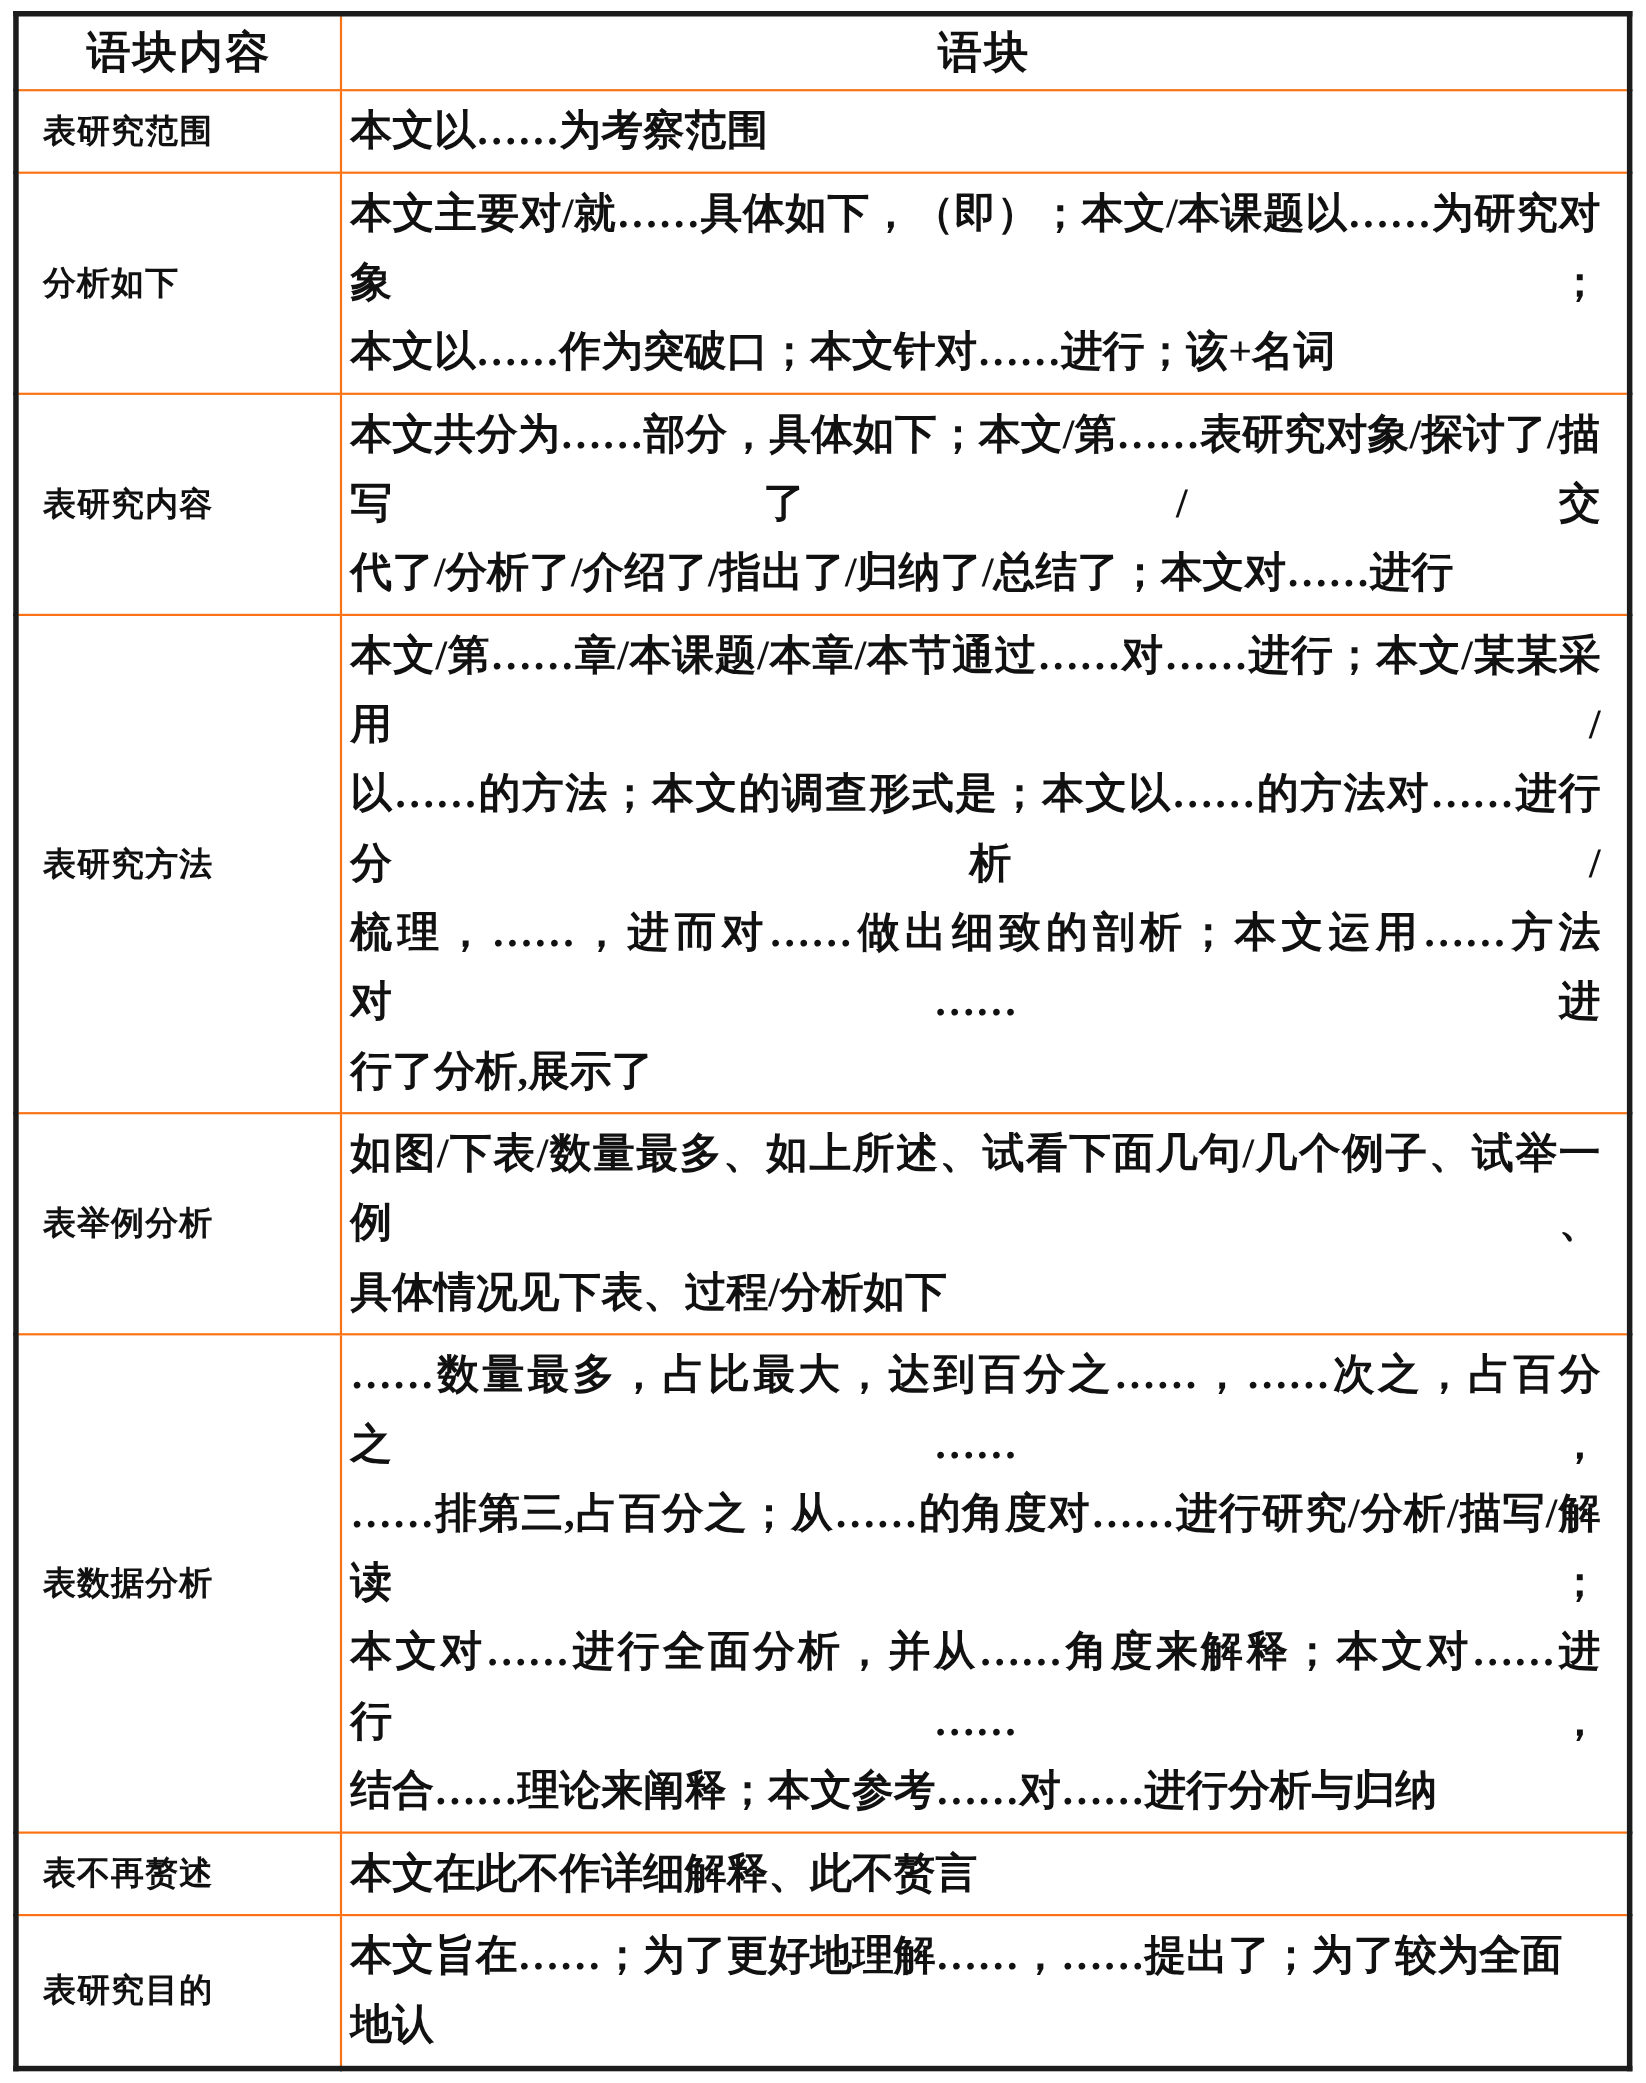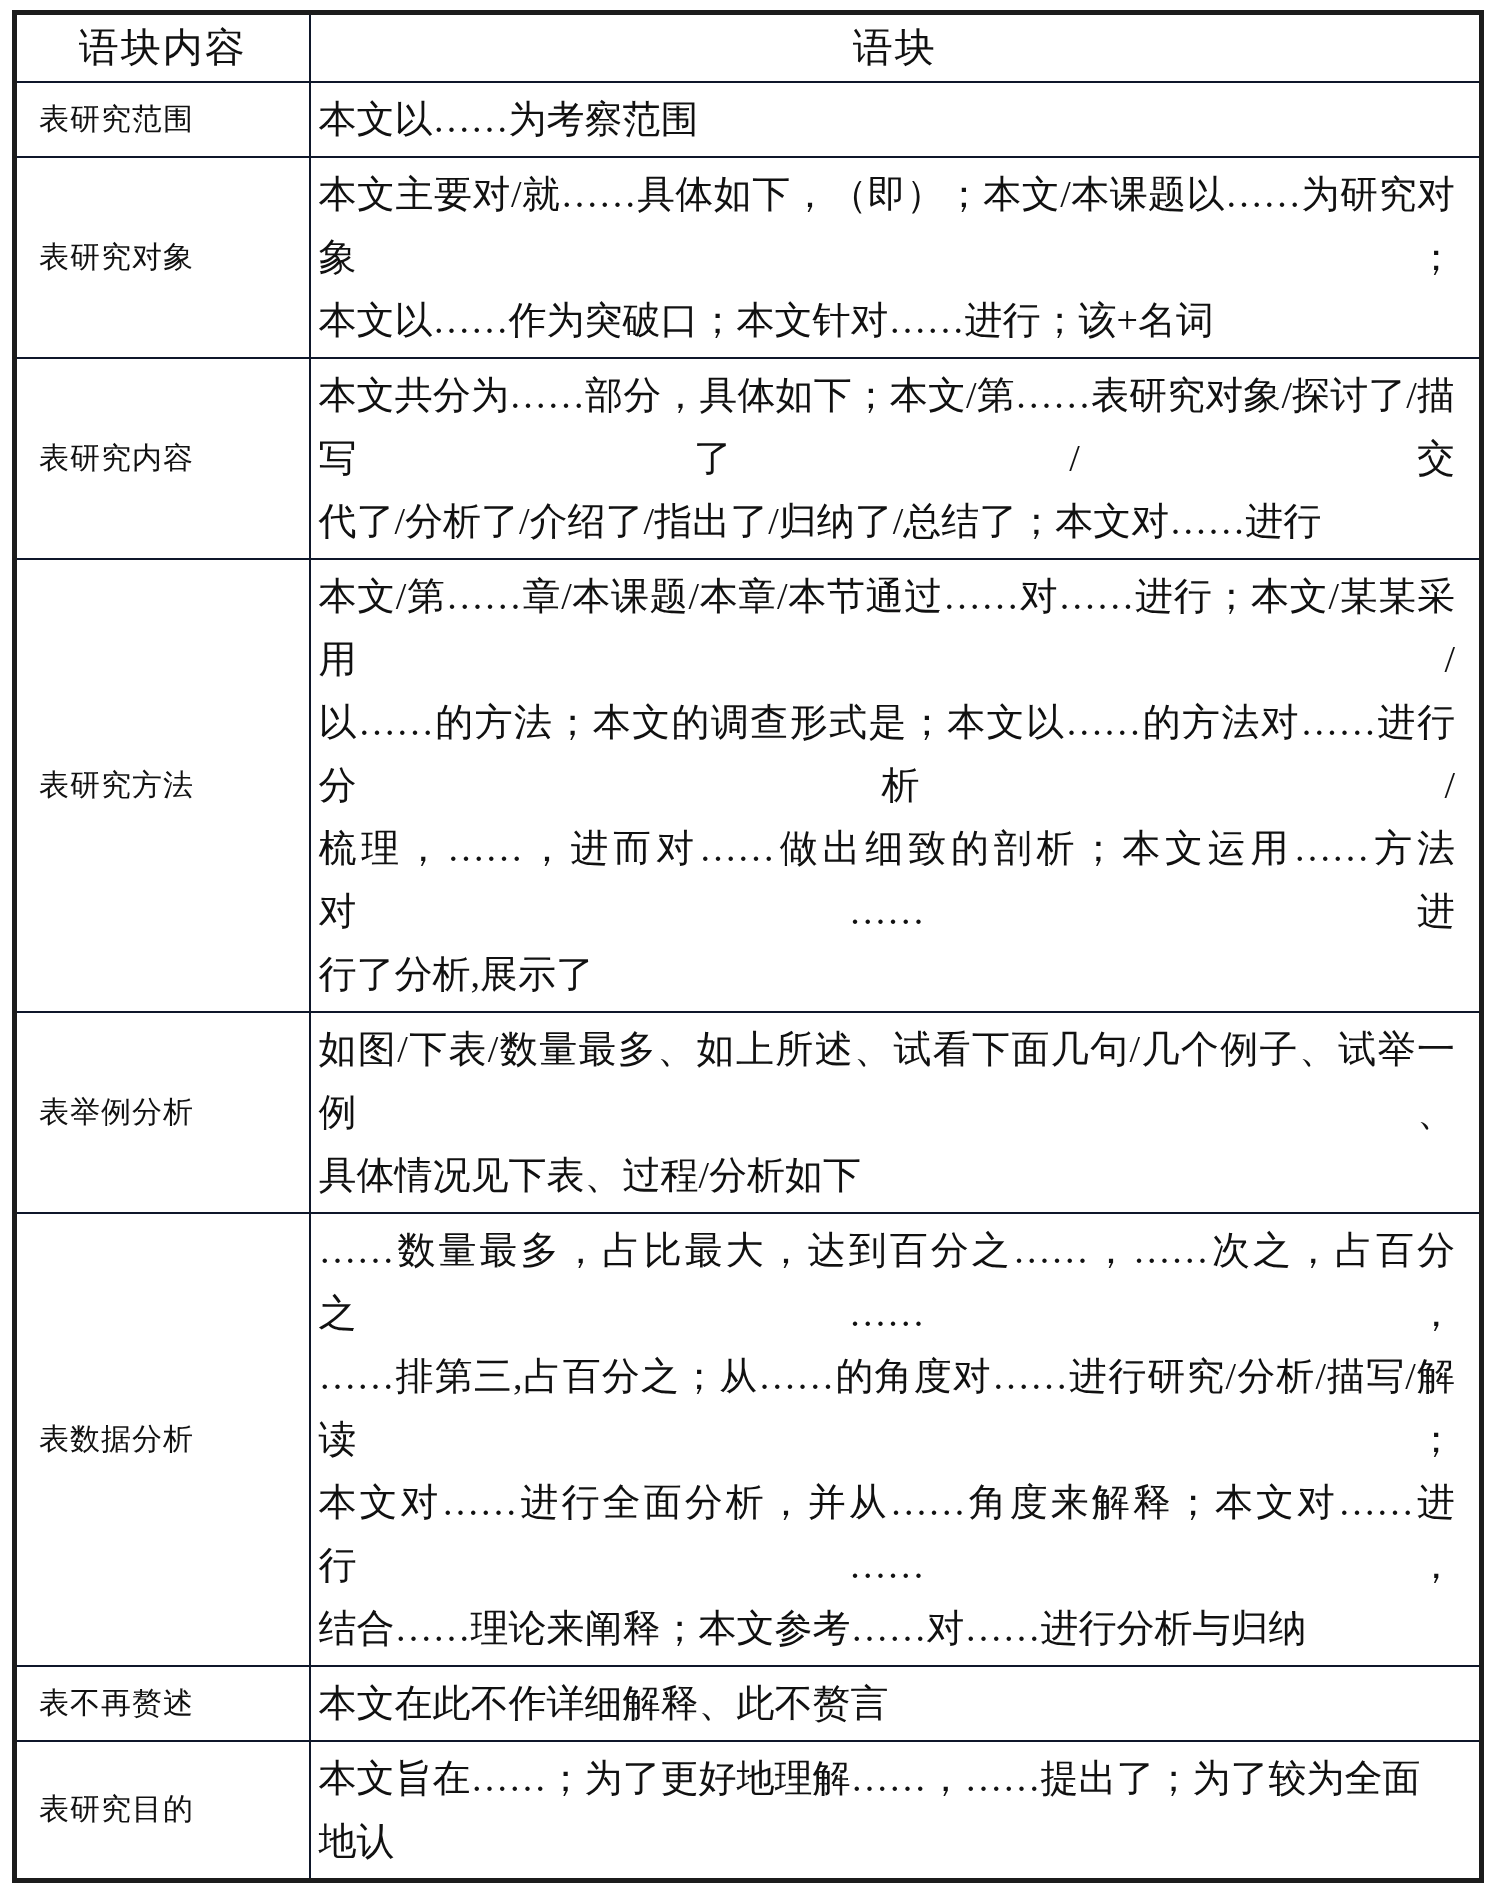--- a/index.html
+++ b/index.html
@@ -17,23 +17,23 @@
   }
   table.phrase-table {
     border-collapse: collapse;
     width: 1472px;
     table-layout: fixed;
     border: 5px solid #1c1c1c;
     background: #ffffff;
   }
   col.col-category { width: 295px; }
   th, td {
-    border: 2px solid #0f172a;
+    border: 2px solid #f97316;
     box-sizing: border-box;
-    font-weight: normal;
+    font-weight: bold;
   }
   th.header-cell {
     height: 69px;
     font-size: 40px;
     text-align: center;
     vertical-align: middle;
     letter-spacing: 2px;
     padding: 0;
   }
   td.category-cell {
@@ -73,21 +73,21 @@
       </tr>
     </thead>
     <tbody id="rows">
         <tr>
           <td class="category-cell">表研究范围</td>
           <td class="phrases-cell">
             <div class="phrase-line">本文以……为考察范围</div>
           </td>
         </tr>
         <tr>
-          <td class="category-cell">表研究对象</td>
+          <td class="category-cell">分析如下</td>
           <td class="phrases-cell">
             <div class="phrase-line">本文主要对/就……具体如下，（即）；本文/本课题以……为研究对象；</div>
             <div class="phrase-line">本文以……作为突破口；本文针对……进行；该+名词</div>
           </td>
         </tr>
         <tr>
           <td class="category-cell">表研究内容</td>
           <td class="phrases-cell">
             <div class="phrase-line">本文共分为……部分，具体如下；本文/第……表研究对象/探讨了/描写了/交</div>
             <div class="phrase-line">代了/分析了/介绍了/指出了/归纳了/总结了；本文对……进行</div>

